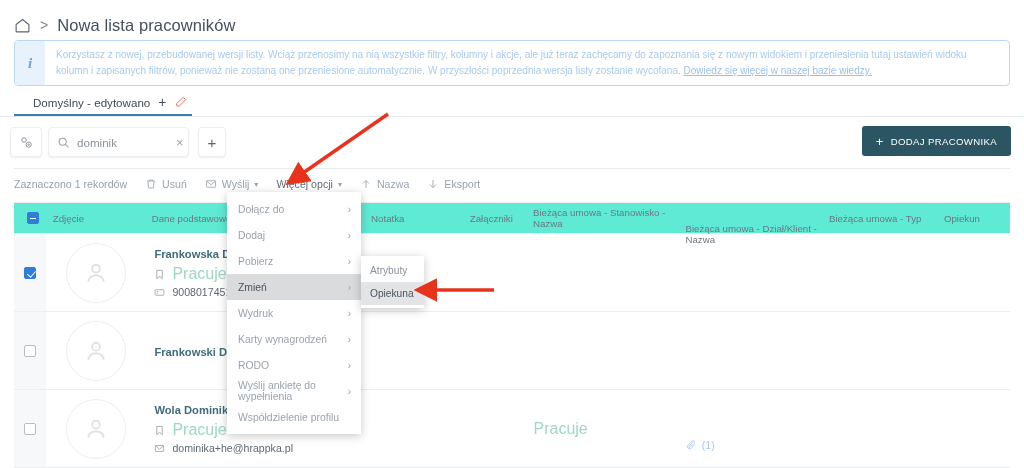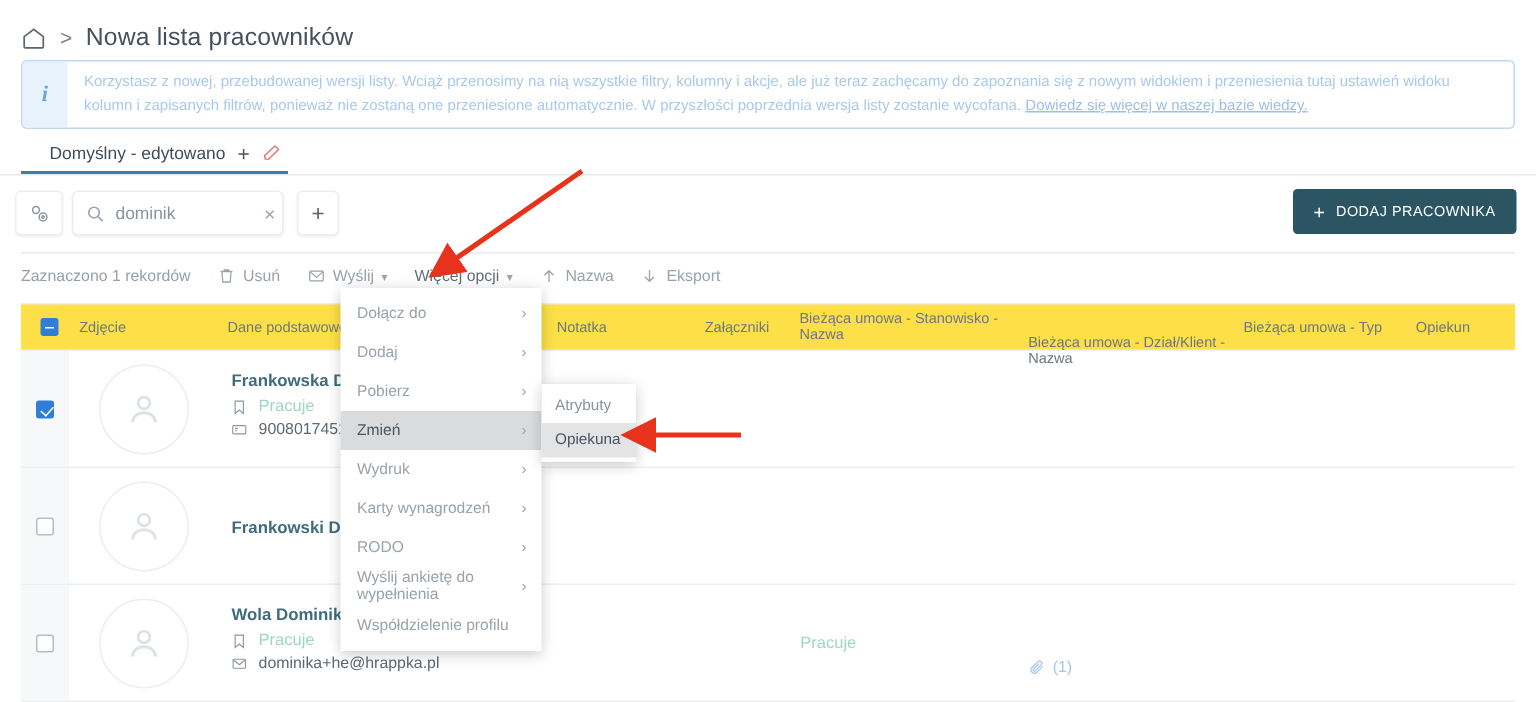--- a/index.html
+++ b/index.html
@@ -117,21 +117,21 @@
     font-size: 10.6px; color: #9aa3ac; cursor: pointer;
   }
   .act svg { width: 12px; height: 12px; display: block; }
   .act .caret { font-size: 8px; color: #9aa3ac; }
   .act.highlighted { color: #636d77; }
 
   
   .table { position: absolute; left: 14px; top: 202px; width: 996px; }
   .thead {
     display: flex; height: 32px; align-items: center;
-    background: #fde047;
+    background: #5eead4;
     border-top: 1px solid #eceef0; border-bottom: 1px solid #eceef0;
   }
   .th { font-size: 9.7px; color: #6d7782; padding-left: 6px; }
   .c-check  { width: 36px; display:flex; align-items:center; justify-content:center; }
   .c-photo  { width: 110px; }
   .c-basic  { width: 245px; display:flex; align-items:center; gap:6px;}
   .c-note   { width: 65px; }
   .c-att    { width: 70px; margin-left: 40px; }
   .c-pos    { width: 170px; }
   .c-dept   { width: 160px; margin-top: 32px; }
@@ -146,21 +146,21 @@
   .trow .c-photo { display: flex; align-items: center; padding-left: 20px; }
   .avatar {
     width: 60px; height: 60px; border-radius: 50%;
     border: 1px solid #eceef0; display: flex; align-items: center; justify-content: center;
   }
   .avatar svg { width: 26px; height: 26px; color: #dfe3e6; display:block; }
   .c-basic.cell { display: block; padding: 14px 0 0 8px; }
   .emp-name { font-size: 11.2px; color: #3f6b7d; font-weight: 700; margin-bottom: 5px; }
   .emp-line { display: flex; align-items: center; gap: 7px; margin-bottom: 3px; }
   .emp-line svg { width: 11px; height: 11px; color: #8e979f; display:block; flex:0 0 11px;}
-  .status-green { font-size: 11px; color: #9fd8c0; }
+  .status-green { font-size: 16px; color: #9fd8c0; }
   .emp-text { font-size: 10.6px; color: #5e6872; }
   .cell-mid { display: flex; align-items: center; padding-left: 6px; }
   .att { display: flex; align-items: center; gap: 5px; color: #a8c8ea; font-size: 10.6px; }
   .att svg { width: 11px; height: 11px; display:block; }
 
   .cbox {
     width: 12px; height: 12px; border: 1px solid #b6bdc4;
     border-radius: 2px; background: #fff; display:block;
   }
   .cbox.checked { background: #2f7ed8; border-color: #2f7ed8; position: relative; }

